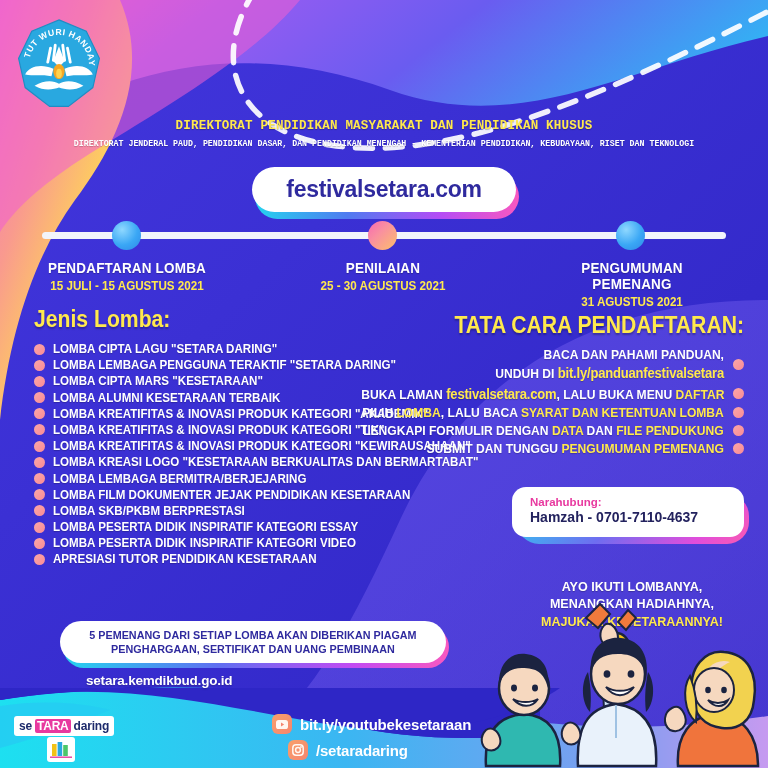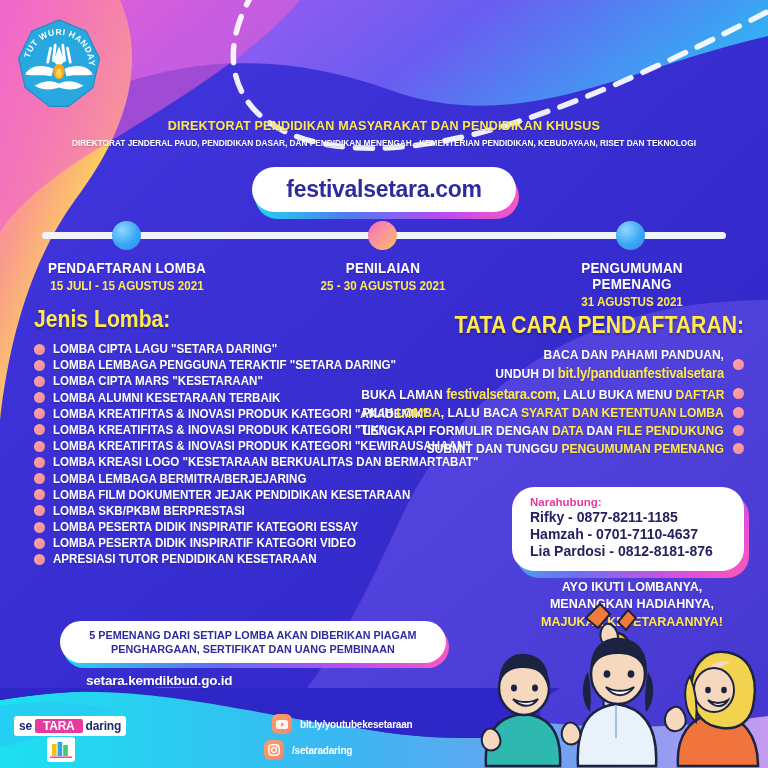--- a/index.html
+++ b/index.html
@@ -18,21 +18,21 @@
   
   .bg-svg { position: absolute; inset: 0; width: 768px; height: 768px; }
 
   
   .logo-twh {
     position: absolute; left: 12px; top: 16px;
     width: 94px; height: 98px;
   }
 
   
-  .header { position: absolute; top: 118px; left: 0; width: 768px; text-align: center; }
+  .header { position: absolute; top: 118px; left: 0; width: 768px; text-align: center; font-family: Liberation Mono, monospace; }
   .h-title {
     color: #ffe94d; font-weight: bold; font-size: 13.5px;
     letter-spacing: .2px; font-stretch: condensed;
     transform: scaleX(.93); text-shadow: 0 1px 1px rgba(0,0,0,.25);
   }
   .h-sub {
     color: #ffffff; font-weight: bold; font-size: 9.2px;
     margin-top: 5px; transform: scaleX(.9);
     text-shadow: 0 1px 1px rgba(0,0,0,.2);
   }
@@ -135,21 +135,21 @@
   .step-row.two-line .step-txt { line-height: 1.3; }
 
   
   .contact-wrap { position: absolute; left: 512px; top: 487px; width: 232px; }
   .contact-shadow {
     position: absolute; left: 5px; top: 7px; width: 100%; height: 100%;
     border-radius: 22px;
     background: linear-gradient(135deg,#26d6ef 0%, #6f6df0 45%, #e14ddb 80%, #fa5bb0 100%);
   }
   .contact {
-    position: relative; background: #fff; border-radius: 22px;
+    position: relative; background: #fff; border-radius: 14px;
     padding: 9px 16px 11px 18px;
   }
   .contact-label { color: #e8399f; font-weight: bold; font-size: 11.5px; margin-bottom: 1px; }
   .contact-line { color: #23225e; font-weight: bold; font-size: 14px; line-height: 1.22; }
 
   
   .slogan { position: absolute; right: 36px; top: 578px; text-align: center; width: 200px; }
   .slogan div {
     color: #fff; font-weight: bold; font-size: 13.5px;
     transform: scaleX(.93); line-height: 1.28;
@@ -159,39 +159,39 @@
 
   
   .students { position: absolute; right: 2px; bottom: 0; width: 300px; height: 180px; }
   .badge-setara {
     position: absolute; left: 14px; top: 716px;
     background: #fff; border-radius: 3px; padding: 3px 5px;
     font-size: 12px; font-weight: bold; letter-spacing: -.2px;
     display: flex; align-items: center; gap: 3px;
   }
   .badge-setara .se { color: #1d2a6b; }
-  .badge-setara .tara { color: #fff; background: #e8399f; padding: 0 8px; border-radius: 2px; }
+  .badge-setara .tara { color: #fff; background: #e8399f; padding: 0 2px; border-radius: 2px; }
   .badge-setara .daring { color: #1d2a6b; }
   .badge-emodul {
     position: absolute; left: 47px; top: 737px;
     background: #fff; border-radius: 3px; width: 28px; height: 25px;
     display: flex; align-items: center; justify-content: center;
   }
   .foot-link {
     position: absolute; color: #fff; font-weight: bold; font-size: 13.5px;
     letter-spacing: -.2px; text-shadow: 0 1px 2px rgba(0,0,0,.25);
   }
   .foot-soc { position: absolute; display: flex; align-items: center; gap: 8px; }
   .soc-ico {
     width: 20px; height: 20px; border-radius: 6px;
     background: linear-gradient(135deg,#f9a06a 0%, #f5856f 100%);
     display: flex; align-items: center; justify-content: center;
     flex: 0 0 auto;
   }
-  .soc-txt { color: #fff; font-weight: bold; font-size: 10px; letter-spacing: -.2px; text-align: right; }
+  .soc-txt { color: #fff; font-weight: bold; font-size: 15px; letter-spacing: -.2px; text-align: right; }
 </style>
 </head>
 <body>
 
 <div class="poster">
 
   <svg class="bg-svg" viewBox="0 0 768 768">
     <defs>
       <linearGradient id="gTop" x1="0" y1="0" x2="1" y2="0.4">
         <stop offset="0" stop-color="#e95fd0"></stop>
@@ -402,23 +402,21 @@
           <div class="step-txt">SUBMIT DAN TUNGGU <span class="hi">PENGUMUMAN PEMENANG</span></div>
           <span class="step-bullet"></span>
         </div>
       </div>
   </div>
 
   <div class="contact-wrap">
     <div class="contact-shadow"></div>
     <div class="contact">
       <div class="contact-label">Narahubung:</div>
-      <div class="contact-line">Rifky - 0877-8211-1185</div>
       <div class="contact-line">Hamzah - 0701-7110-4637</div>
-      <div class="contact-line">Lia Pardosi - 0812-8181-876</div>
     </div>
   </div>
 
   <div class="slogan">
     <div>AYO IKUTI LOMBANYA,</div>
     <div>MENANGKAN HADIAHNYA,</div>
     <div class="hl">MAJUKAN KESETARAANNYA!</div>
   </div>
 
   <svg class="students" viewBox="0 0 300 180">
@@ -485,21 +483,21 @@
   <div class="foot-soc" style="left:272px; top:714px;">
     <span class="soc-ico">
       <svg width="12" height="9" viewBox="0 0 12 9">
           <rect x="0" y="0" width="12" height="9" rx="2.6" fill="#fff7f2"></rect>
           <polygon points="5,2.4 8.2,4.5 5,6.6" fill="#f5856f"></polygon>
         </svg>
     </span>
     <span class="soc-txt">bit.ly/youtubekesetaraan</span>
   </div>
 
-  <div class="foot-soc" style="left:264px; top:740px;">
+  <div class="foot-soc" style="left:288px; top:740px;">
     <span class="soc-ico">
       <svg width="12" height="12" viewBox="0 0 12 12">
           <rect x="0.8" y="0.8" width="10.4" height="10.4" rx="3.2" fill="none" stroke="#fff7f2" stroke-width="1.5"></rect>
           <circle cx="6" cy="6" r="2.4" fill="none" stroke="#fff7f2" stroke-width="1.5"></circle>
           <circle cx="9" cy="3" r="0.9" fill="#fff7f2"></circle>
         </svg>
     </span>
     <span class="soc-txt">/setaradaring</span>
   </div>
 

